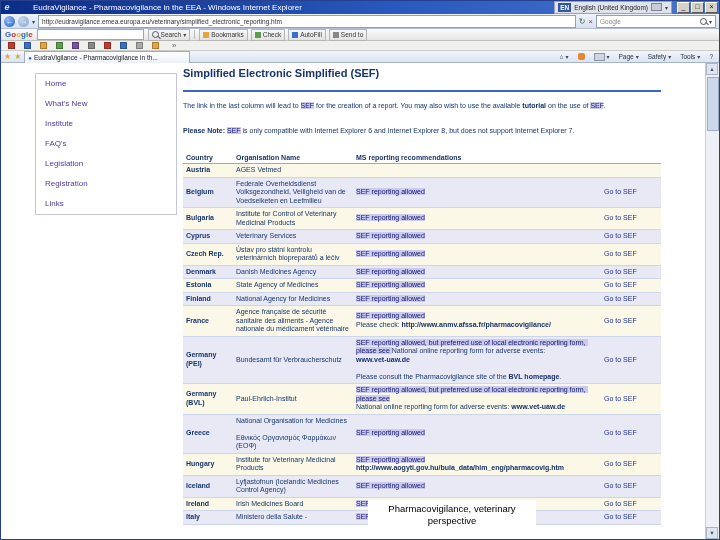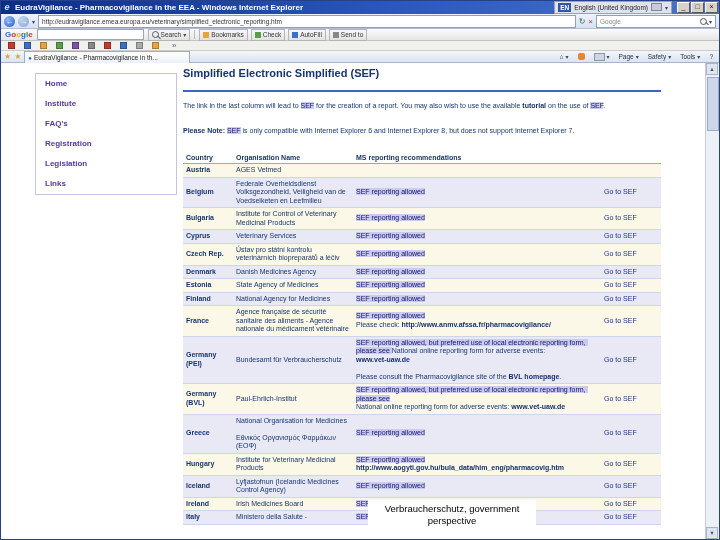--- a/index.html
+++ b/index.html
@@ -7,21 +7,21 @@
        font-family:"Liberation Sans",sans-serif;color:#222;}
   .frame{position:absolute;inset:0;border:1px solid #27408b;pointer-events:none;z-index:50;}
   .flex-sp{flex:1;}
 
   
   .titlebar{position:absolute;left:0;top:0;width:720px;height:14px;
     background:linear-gradient(90deg,#0c2c86,#2a58be 55%,#4a74cc);
     display:flex;align-items:center;padding:0 2px;box-sizing:border-box;}
   .ie-icon{width:10px;height:10px;color:#aee4ff;font-weight:bold;font-style:italic;
     font-size:9px;line-height:10px;text-align:center;}
-  .title-text{color:#fff;font-size:8px;font-weight:bold;margin-left:3px;white-space:nowrap;}
+  .title-text{color:#fff;font-size:8px;font-weight:normal;margin-left:21px;white-space:nowrap;}
   .langbar{display:flex;align-items:center;background:#dfe3ec;border:1px solid #9aa3b5;
     height:11px;padding:0 3px;gap:3px;margin-right:4px;}
   .en-badge{background:#33579e;color:#fff;font-size:6.5px;font-weight:bold;padding:0 2px;line-height:9px;}
   .lang-label{font-size:6.5px;color:#222;white-space:nowrap;}
   .kbd-icon{width:9px;height:6px;background:#c7ccd6;border:1px solid #7e8798;display:inline-block;}
   .lang-caret{font-size:6px;color:#445;}
   .winbtn{width:13px;height:11px;margin-left:1px;background:#d6d2c9;border:1px solid #fff;
     border-right-color:#5a5a5a;border-bottom-color:#5a5a5a;font-size:7px;line-height:8px;
     text-align:center;padding:0;color:#111;font-family:"Liberation Sans",sans-serif;}
 
@@ -71,21 +71,21 @@
     border:1px solid #9daec4;border-bottom:none;display:flex;align-items:center;gap:2px;
     padding:0 3px;font-size:6.5px;color:#222;overflow:hidden;white-space:nowrap;}
   .favicon{color:#2760c8;font-size:6px;}
   .cmd{display:flex;align-items:center;gap:2px;font-size:6.5px;color:#234;padding:0 3px;}
   .print-icon{width:9px;height:6px;background:#cfd6e2;border:1px solid #8b96a8;display:inline-block;}
   .feed-icon{width:7px;height:7px;background:#e8862c;border-radius:2px;display:inline-block;}
 
   
   .page{position:absolute;left:0;top:63px;width:706px;height:477px;background:#fff;overflow:hidden;}
   .nav{position:absolute;left:35px;top:10px;width:140px;border:1px solid #c4c4da;background:#fff;}
-  .nav-item{padding:5px 9px 6px;font-size:8px;color:#53389e;font-weight:bold;}
+  .nav-item{padding:5px 9px 6px;font-size:8px;color:#53389e;font-weight:normal;}
   .main{position:absolute;left:183px;top:4px;width:478px;}
   .h1{font-size:11px;font-weight:bold;color:#16356e;line-height:13px;margin-bottom:10px;}
   .rule{height:2px;background:#3a66c0;margin-bottom:8px;}
   .intro{font-size:7px;color:#16356e;line-height:11px;}
   .note{font-size:7px;color:#16356e;line-height:11px;margin-top:14px;}
   .ctable{margin-top:16px;width:100%;border-collapse:collapse;font-size:7px;color:#16356e;table-layout:fixed;}
   .ctable th{text-align:left;font-size:7px;color:#13305f;border-bottom:1px solid #97a9cc;
     padding:2px 3px;font-weight:bold;}
   .ctable td{padding:2px 3px;border-bottom:1px solid #cdd5ea;vertical-align:middle;line-height:8.5px;}
   td.country{font-weight:bold;}
@@ -219,24 +219,25 @@
   <span class="cmd">
     <span>Tools</span>
     <span class="caret">▾</span>
   </span>
   <span class="cmd">?</span>
 </div>
 
 <div class="page">
   <div class="nav">
       <div class="nav-item">Home</div>
+      <div class="nav-item">What's New</div>
       <div class="nav-item">Institute</div>
       <div class="nav-item">FAQ's</div>
+      <div class="nav-item">Legislation</div>
       <div class="nav-item">Registration</div>
-      <div class="nav-item">Legislation</div>
       <div class="nav-item">Links</div>
     </div>
   <div class="main">
     <div class="h1">Simplified Electronic Simplified (SEF)</div>
     <div class="rule"></div>
     <div class="intro"><span class="seg-plain">The link in the last column will lead to </span><span class="seg-hl">SEF</span><span class="seg-plain"> for the creation of a report. You may also wish to use the available </span><span class="seg-link">tutorial</span><span class="seg-plain"> on the use of </span><span class="seg-hl">SEF</span><span class="seg-plain">.</span></div>
     <div class="note"><span class="seg-bold">Please Note: </span><span class="seg-hl">SEF</span><span class="seg-plain"> is only compatible with Internet Explorer 6 and Internet Explorer 8, but does not support Internet Explorer 7.</span></div>
     <table class="ctable">
       <colgroup>
           <col style="width:50px">
@@ -354,21 +355,21 @@
           <tr class="r1">
             <td class="country">Italy</td>
             <td class="org">Ministero della Salute -</td>
             <td class="rec"><span class="seg-hl">SEF reporting allowed</span></td>
             <td class="golink">Go to SEF</td>
           </tr>
         </tbody>
     </table>
   </div>
   <div class="caption">
-    <div>Verbraucherschutz, government</div>
+    <div>Pharmacovigilance, veterinary</div>
     <div>perspective</div>
   </div>
 </div>
 
 <div class="vscroll">
   <div class="scroll-btn up">▲</div>
   <div class="thumb"></div>
   <div class="scroll-btn down">▼</div>
 </div>
 

